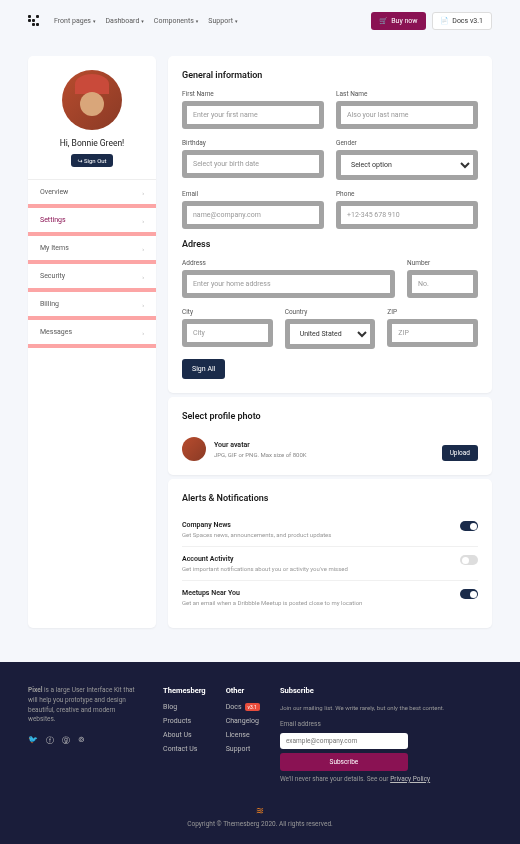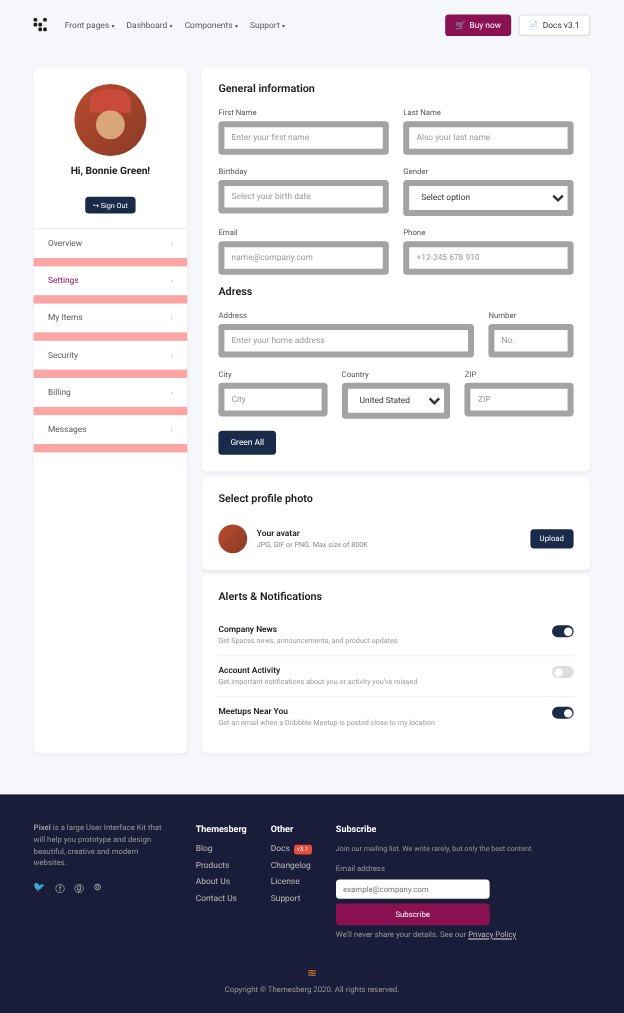--- a/index.html
+++ b/index.html
@@ -14,41 +14,41 @@
 .nav-link .chev{font-size:5px}
 .topbar-right{display:flex;gap:6px}
 .btn-buy{background:#8a1253;color:#fff;padding:4px 8px;border-radius:3px;border:none;font-size:7px;display:flex;align-items:center;gap:3px;cursor:pointer}
 .btn-docs{background:#fff;color:#333;padding:4px 8px;border-radius:3px;border:1px solid #ddd;font-size:7px;display:flex;align-items:center;gap:3px;cursor:pointer}
 .main{display:flex;gap:12px;padding:14px 28px}
 .sidebar{background:#fff;border-radius:5px;width:128px;padding:14px 0;box-shadow:0 1px 2px rgba(0,0,0,0.05)}
 .profile{text-align:center;padding:0 12px 12px}
 .avatar{width:60px;height:60px;border-radius:50%;background:linear-gradient(135deg,#b84c2e,#8a3a25);margin:0 auto 8px;position:relative;overflow:hidden}
 .avatar::before{content:"";position:absolute;width:34px;height:20px;background:#c94a3a;border-radius:50% 50% 0 0;top:4px;left:13px}
 .avatar::after{content:"";position:absolute;width:24px;height:24px;background:#d9a67a;border-radius:50%;top:22px;left:18px}
-.greeting{font-size:8.5px;font-weight:700;color:#1a1a1a;margin-bottom:16px}
+.greeting{font-size:8.5px;font-weight:400;color:#1a1a1a;margin-bottom:6px}
 .btn-signout{background:#1a2b4a;color:#fff;border:none;padding:3px 6px;border-radius:3px;font-size:6px;cursor:pointer}
 .menu{border-top:1px solid #eee}
-.menu-item{display:flex;justify-content:space-between;align-items:center;padding:8px 12px;font-size:7px;color:#5a5a5a;cursor:pointer;border-bottom:7px solid #fca5a5}
+.menu-item{display:flex;justify-content:space-between;align-items:center;padding:8px 12px;font-size:7px;color:#5a5a5a;cursor:pointer;border-bottom:4px solid #fca5a5}
 .menu-item.active{color:#8a1253}
 .menu-item .chev{font-size:6px;color:#aaa}
 .content{flex:1;display:flex;flex-direction:column;gap:4px}
 .card{background:#fff;border-radius:5px;padding:14px;box-shadow:0 1px 2px rgba(0,0,0,0.05)}
 .card h2{font-size:9px;font-weight:600;color:#1a1a1a;margin-bottom:10px}
 .form-row{display:flex;gap:12px;margin-bottom:10px}
 .form-group{flex:1}
 .form-group label{display:block;font-size:6.5px;color:#555;margin-bottom:3px}
 .form-group input,.form-group select{width:100%;padding:5px 6px;border:5px solid #a3a3a3;border-radius:3px;font-size:7px;color:#333;background:#fff}
 .form-group input::placeholder{color:#999}
 .form-row-3{display:flex;gap:12px;margin-bottom:10px}
 .form-row-3 .form-group{flex:1}
 .form-row-addr{display:flex;gap:12px;margin-bottom:10px}
 .form-row-addr .fg-addr{flex:3}
 .form-row-addr .fg-num{flex:1}
 .btn-save{background:#1a2b4a;color:#fff;border:none;padding:6px 10px;border-radius:3px;font-size:7px;cursor:pointer}
-.photo-row{display:flex;justify-content:space-between;align-items:center;padding-top:6px}
+.photo-row{display:flex;justify-content:space-between;align-items:flex-end;padding-top:6px}
 .photo-left{display:flex;gap:8px;align-items:center}
 .photo-avatar{width:24px;height:24px;border-radius:50%;background:linear-gradient(135deg,#b84c2e,#8a3a25)}
 .photo-info h4{font-size:7px;font-weight:600;color:#1a1a1a;margin-bottom:2px}
 .photo-info p{font-size:6px;color:#888}
 .btn-upload{background:#1a2b4a;color:#fff;border:none;padding:4px 8px;border-radius:3px;font-size:6.5px;cursor:pointer}
 .alert-item{display:flex;justify-content:space-between;align-items:flex-start;padding:8px 0;border-bottom:1px solid #f0f0f0}
 .alert-item:last-child{border-bottom:none}
 .alert-info h4{font-size:7px;font-weight:600;color:#1a1a1a;margin-bottom:2px}
 .alert-info p{font-size:6px;color:#999}
 .toggle{width:18px;height:10px;border-radius:5px;position:relative;cursor:pointer}
@@ -168,21 +168,21 @@
       <h2>Adress</h2>
       <div class="form-row-addr">
         <div class="form-group fg-addr"><label>Address</label><input placeholder="Enter your home address" style=""></div>
         <div class="form-group fg-num"><label>Number</label><input placeholder="No." style=""></div>
       </div>
       <div class="form-row-3">
         <div class="form-group"><label>City</label><input placeholder="City" style=""></div>
         <div class="form-group"><label>Country</label><select><option>United Stated</option></select></div>
         <div class="form-group"><label>ZIP</label><input placeholder="ZIP" style=""></div>
       </div>
-      <button class="btn-save">Green All</button>
+      <button class="btn-save">Sign All</button>
     </div>
 
     <div class="card">
       <h2>Select profile photo</h2>
       <div class="photo-row">
         <div class="photo-left">
           <div class="photo-avatar"></div>
           <div class="photo-info">
             <h4>Your avatar</h4>
             <p>JPG, GIF or PNG. Max size of 800K</p>

